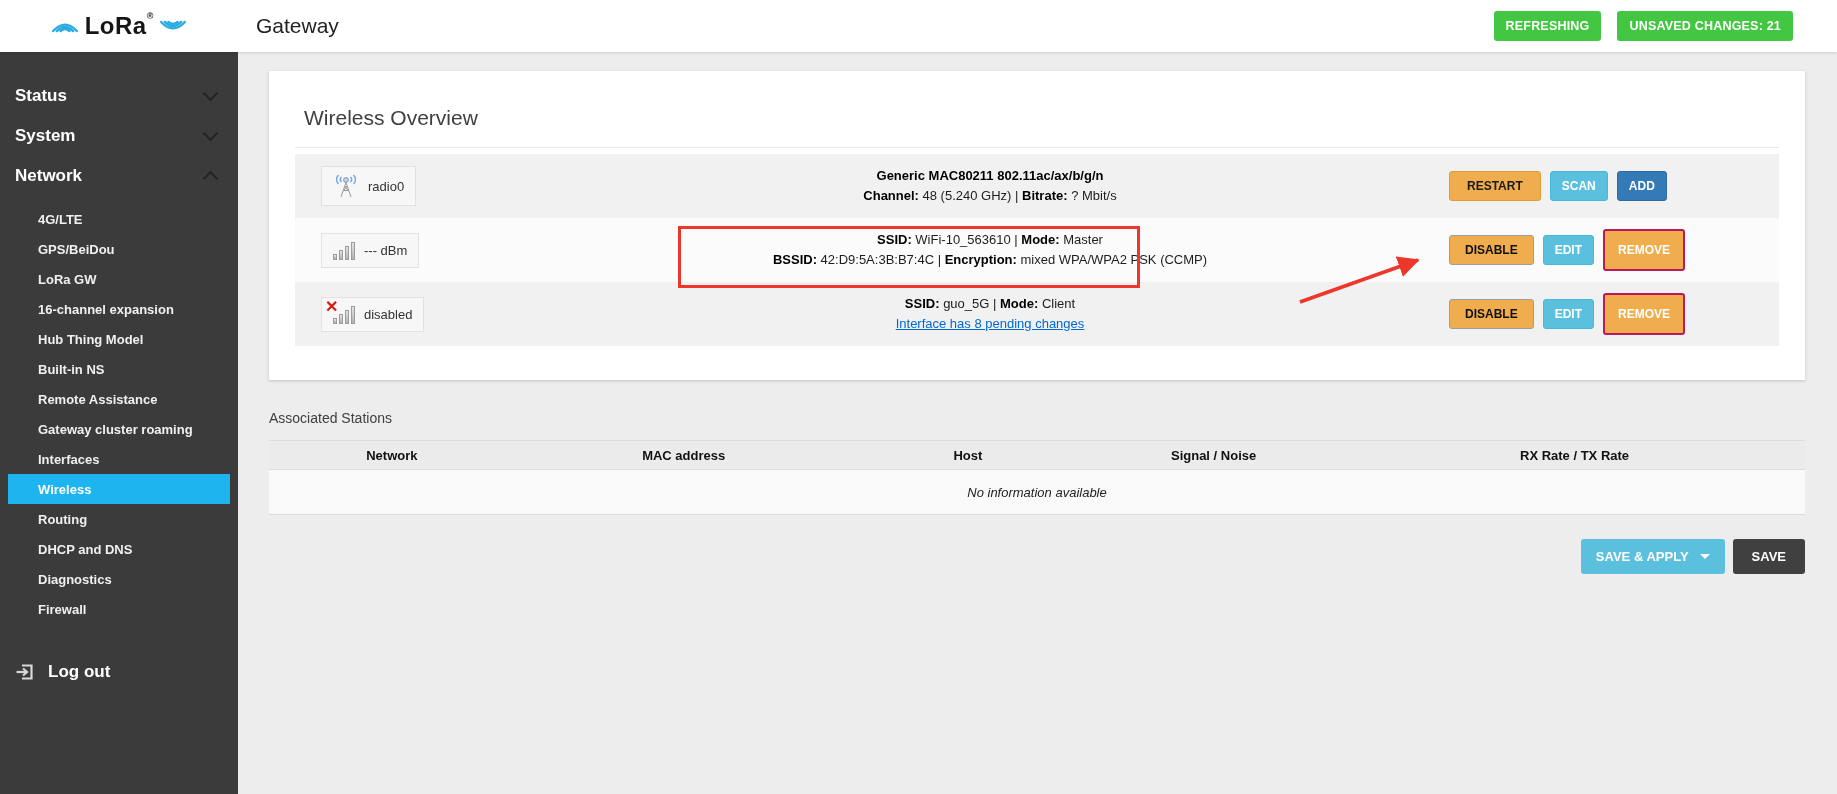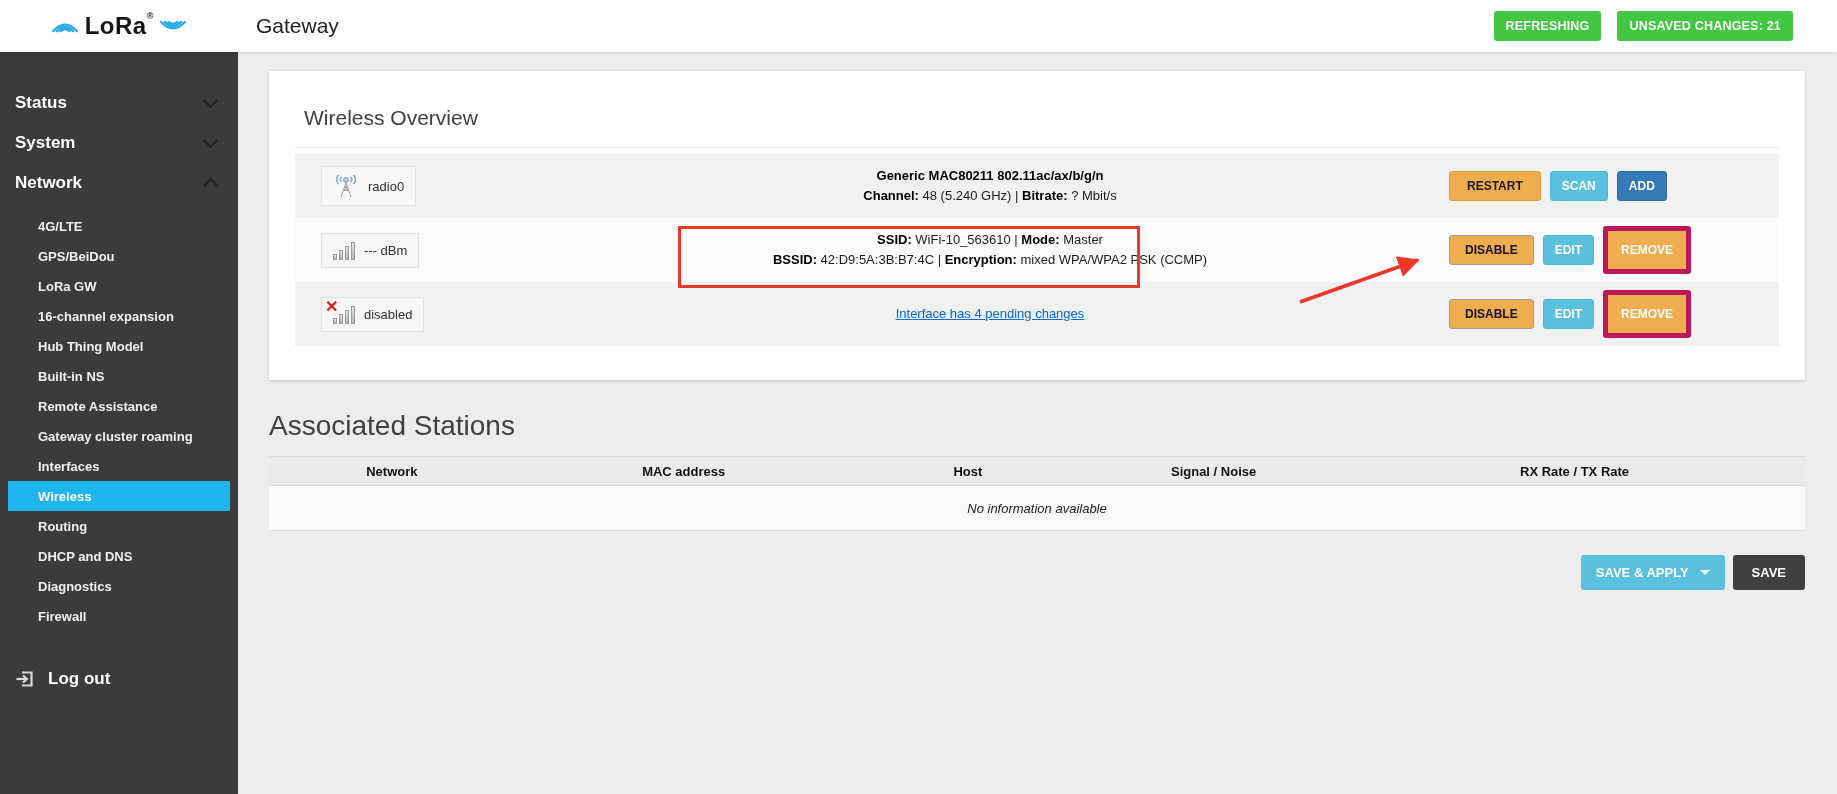--- a/index.html
+++ b/index.html
@@ -15,21 +15,21 @@
   .logo .arcs.flip{transform:rotate(180deg);}
   .logo-text-row{display:flex;align-items:flex-start;font-weight:bold;color:#161616;}
   .logo-text{font-size:24px;letter-spacing:0.5px;}
   .logo-reg{font-size:9px;margin-top:-2px;}
   .app-title{font-size:21px;color:#222;margin-left:18px;}
   .topbar-actions{margin-left:auto;margin-right:44px;display:flex;gap:16px;}
   .btn-green{background:#43c743;color:#fff;font-weight:bold;font-size:12.5px;padding:8px 12px;border-radius:3px;border:none;font-family:inherit;cursor:pointer;letter-spacing:0.2px;}
 
   
   .layout{display:flex;height:742px;}
-  .sidebar{width:238px;flex:none;background:#3b3b3b;padding-top:31px;box-sizing:border-box;}
+  .sidebar{width:238px;flex:none;background:#3b3b3b;padding-top:24px;box-sizing:border-box;}
   .side-section{height:40px;display:flex;align-items:center;justify-content:space-between;padding:0 22px 0 15px;font-size:17px;font-weight:bold;color:#fff;cursor:pointer;}
   .chev{width:9px;height:9px;border-right:2px solid #242424;border-bottom:2px solid #242424;transform:rotate(45deg);margin-top:-5px;}
   .chev.up{transform:rotate(-135deg);margin-top:5px;}
   .side-sub{list-style:none;margin:8px;padding:0;}
   .side-sub li{height:30px;display:flex;align-items:center;padding-left:30px;font-size:13px;font-weight:bold;color:#f0f0f0;cursor:pointer;}
   .side-sub li.active{background:#1eb4f0;color:#fff;}
   .logout{margin-top:28px;height:40px;display:flex;align-items:center;gap:13px;padding-left:15px;font-size:17px;font-weight:bold;color:#fff;cursor:pointer;}
   .logout svg{display:block;}
 
   
@@ -56,25 +56,25 @@
   .winfo{flex:1;text-align:center;font-size:13px;color:#1d1d1d;line-height:1.55;}
   .winfo b{color:#000;}
   .winfo a{color:#0069d6;text-decoration:underline;cursor:pointer;}
   .wbtns{width:330px;flex:none;display:flex;gap:9px;align-items:center;}
 
   .btn{font-family:inherit;font-size:12px;font-weight:bold;padding:7px 11px;border-radius:3px;cursor:pointer;}
   .btn-restart{background:#f0ad4e;border:1px solid #e09b3a;color:#1a1a1a;padding:7px 17px;}
   .btn-disable{background:#f0ad4e;border:1px solid #9e9e9e;color:#111;padding:7px 15px;}
   .btn-lightblue{background:#5bc0de;border:1px solid #46b8da;color:#fff;}
   .btn-darkblue{background:#337ab7;border:1px solid #2e6da4;color:#fff;}
-  .btn-remove{background:#f0ad4e;border:5px solid #be185d;color:#fff;padding:12px 13px;}
+  .btn-remove{background:#f0ad4e;border:2px solid #be185d;color:#fff;padding:12px 13px;}
 
   
   .assoc{margin-top:30px;}
-  .assoc-title{font-size:28px;color:#404040;font-weight:normal;margin:0 0 14px;}
+  .assoc-title{font-size:14px;color:#404040;font-weight:normal;margin:0 0 14px;}
   .ahead{display:flex;background:#ebebeb;border-top:1px solid #dcdcdc;border-bottom:1px solid #dcdcdc;height:28px;align-items:center;font-size:13px;font-weight:bold;color:#111;}
   .acol{text-align:center;box-sizing:border-box;}
   .acol:nth-child(1){width:16%;}
   .acol:nth-child(2){width:22%;}
   .acol:nth-child(3){width:15%;}
   .acol:nth-child(4){width:17%;}
   .acol:nth-child(5){width:30%;}
   .aempty{height:44px;display:flex;align-items:center;justify-content:center;font-style:italic;font-size:13px;color:#222;background:#f9f9f9;border-bottom:1px solid #dcdcdc;}
 
   
@@ -220,21 +220,22 @@
                   <span></span>
                   <span></span>
                   <span></span>
                   <span></span>
                 </span>
               <span class="xmark">✕</span>
               <span class="lbl italic">disabled</span>
             </span>
           </div>
           <div class="winfo">
-            <div><a>Interface has 4 pending changes</a></div>
+            <div><b>SSID:</b><span> guo_5G | </span><b>Mode:</b><span> Client</span></div>
+            <div><a>Interface has 8 pending changes</a></div>
           </div>
           <div class="wbtns">
             <button class="btn btn-disable">DISABLE</button>
             <button class="btn btn-lightblue">EDIT</button>
             <button class="btn btn-remove">REMOVE</button>
           </div>
         </div>
       </section>
 
       <section class="assoc">

